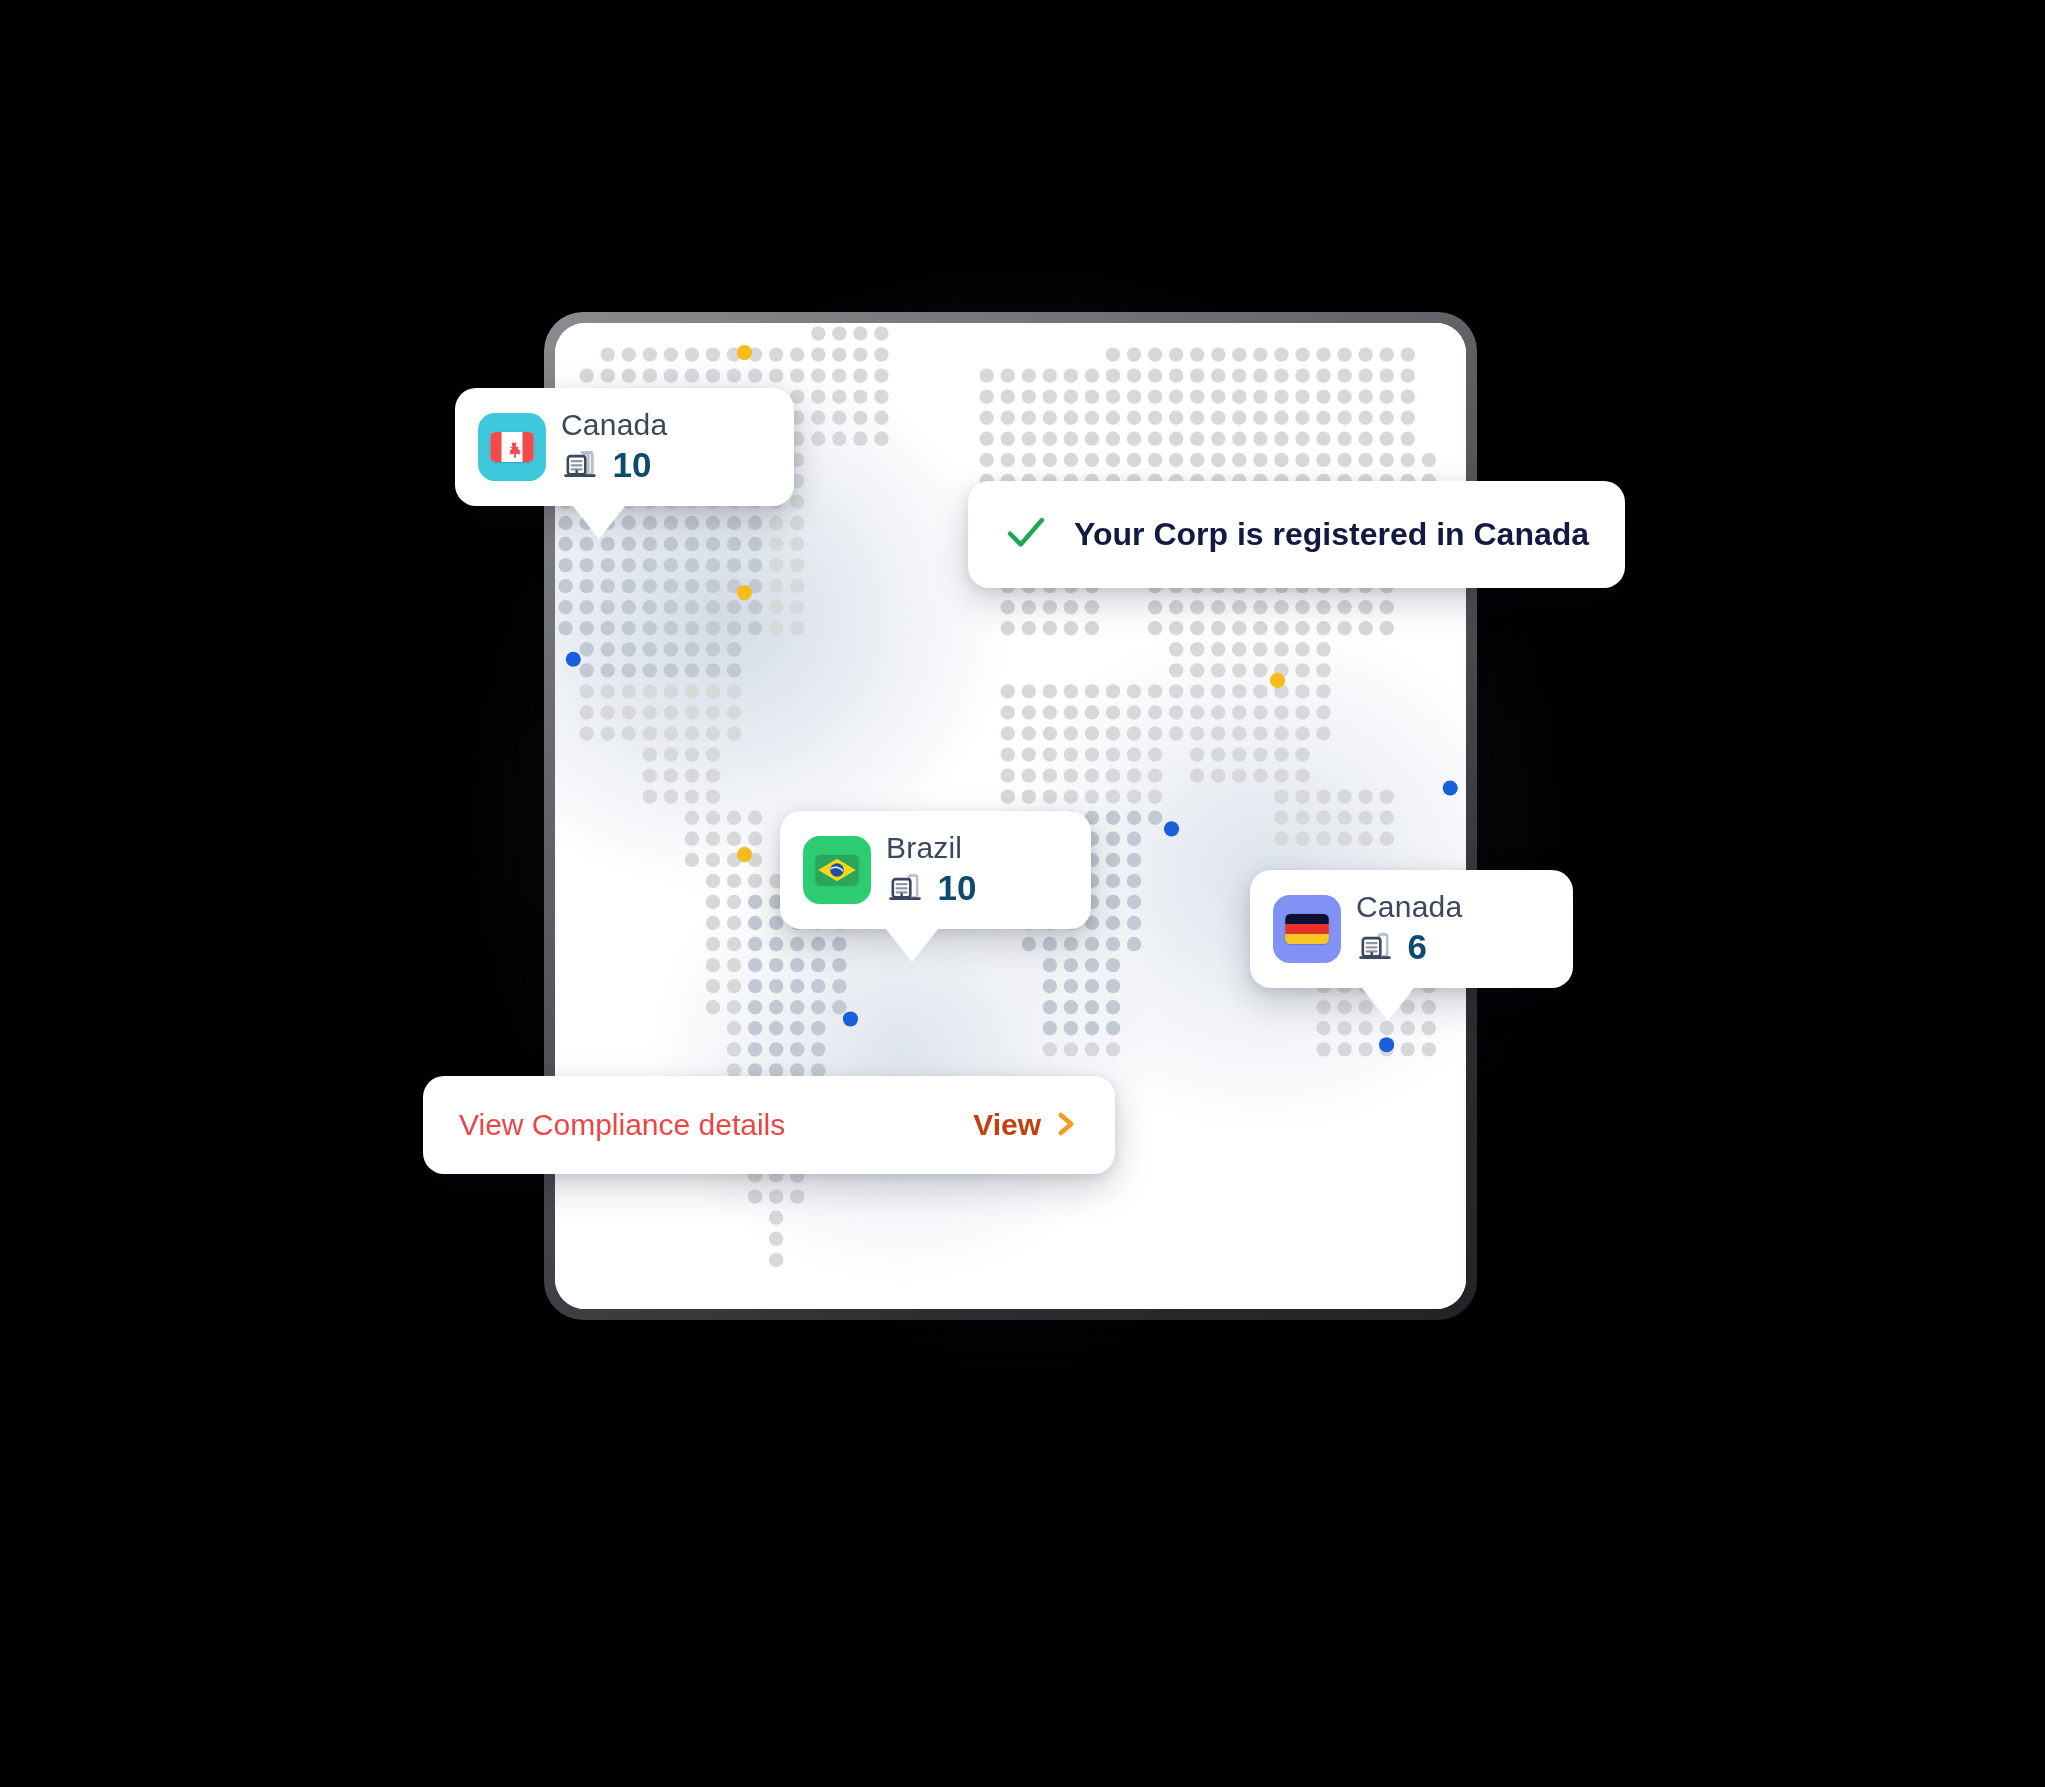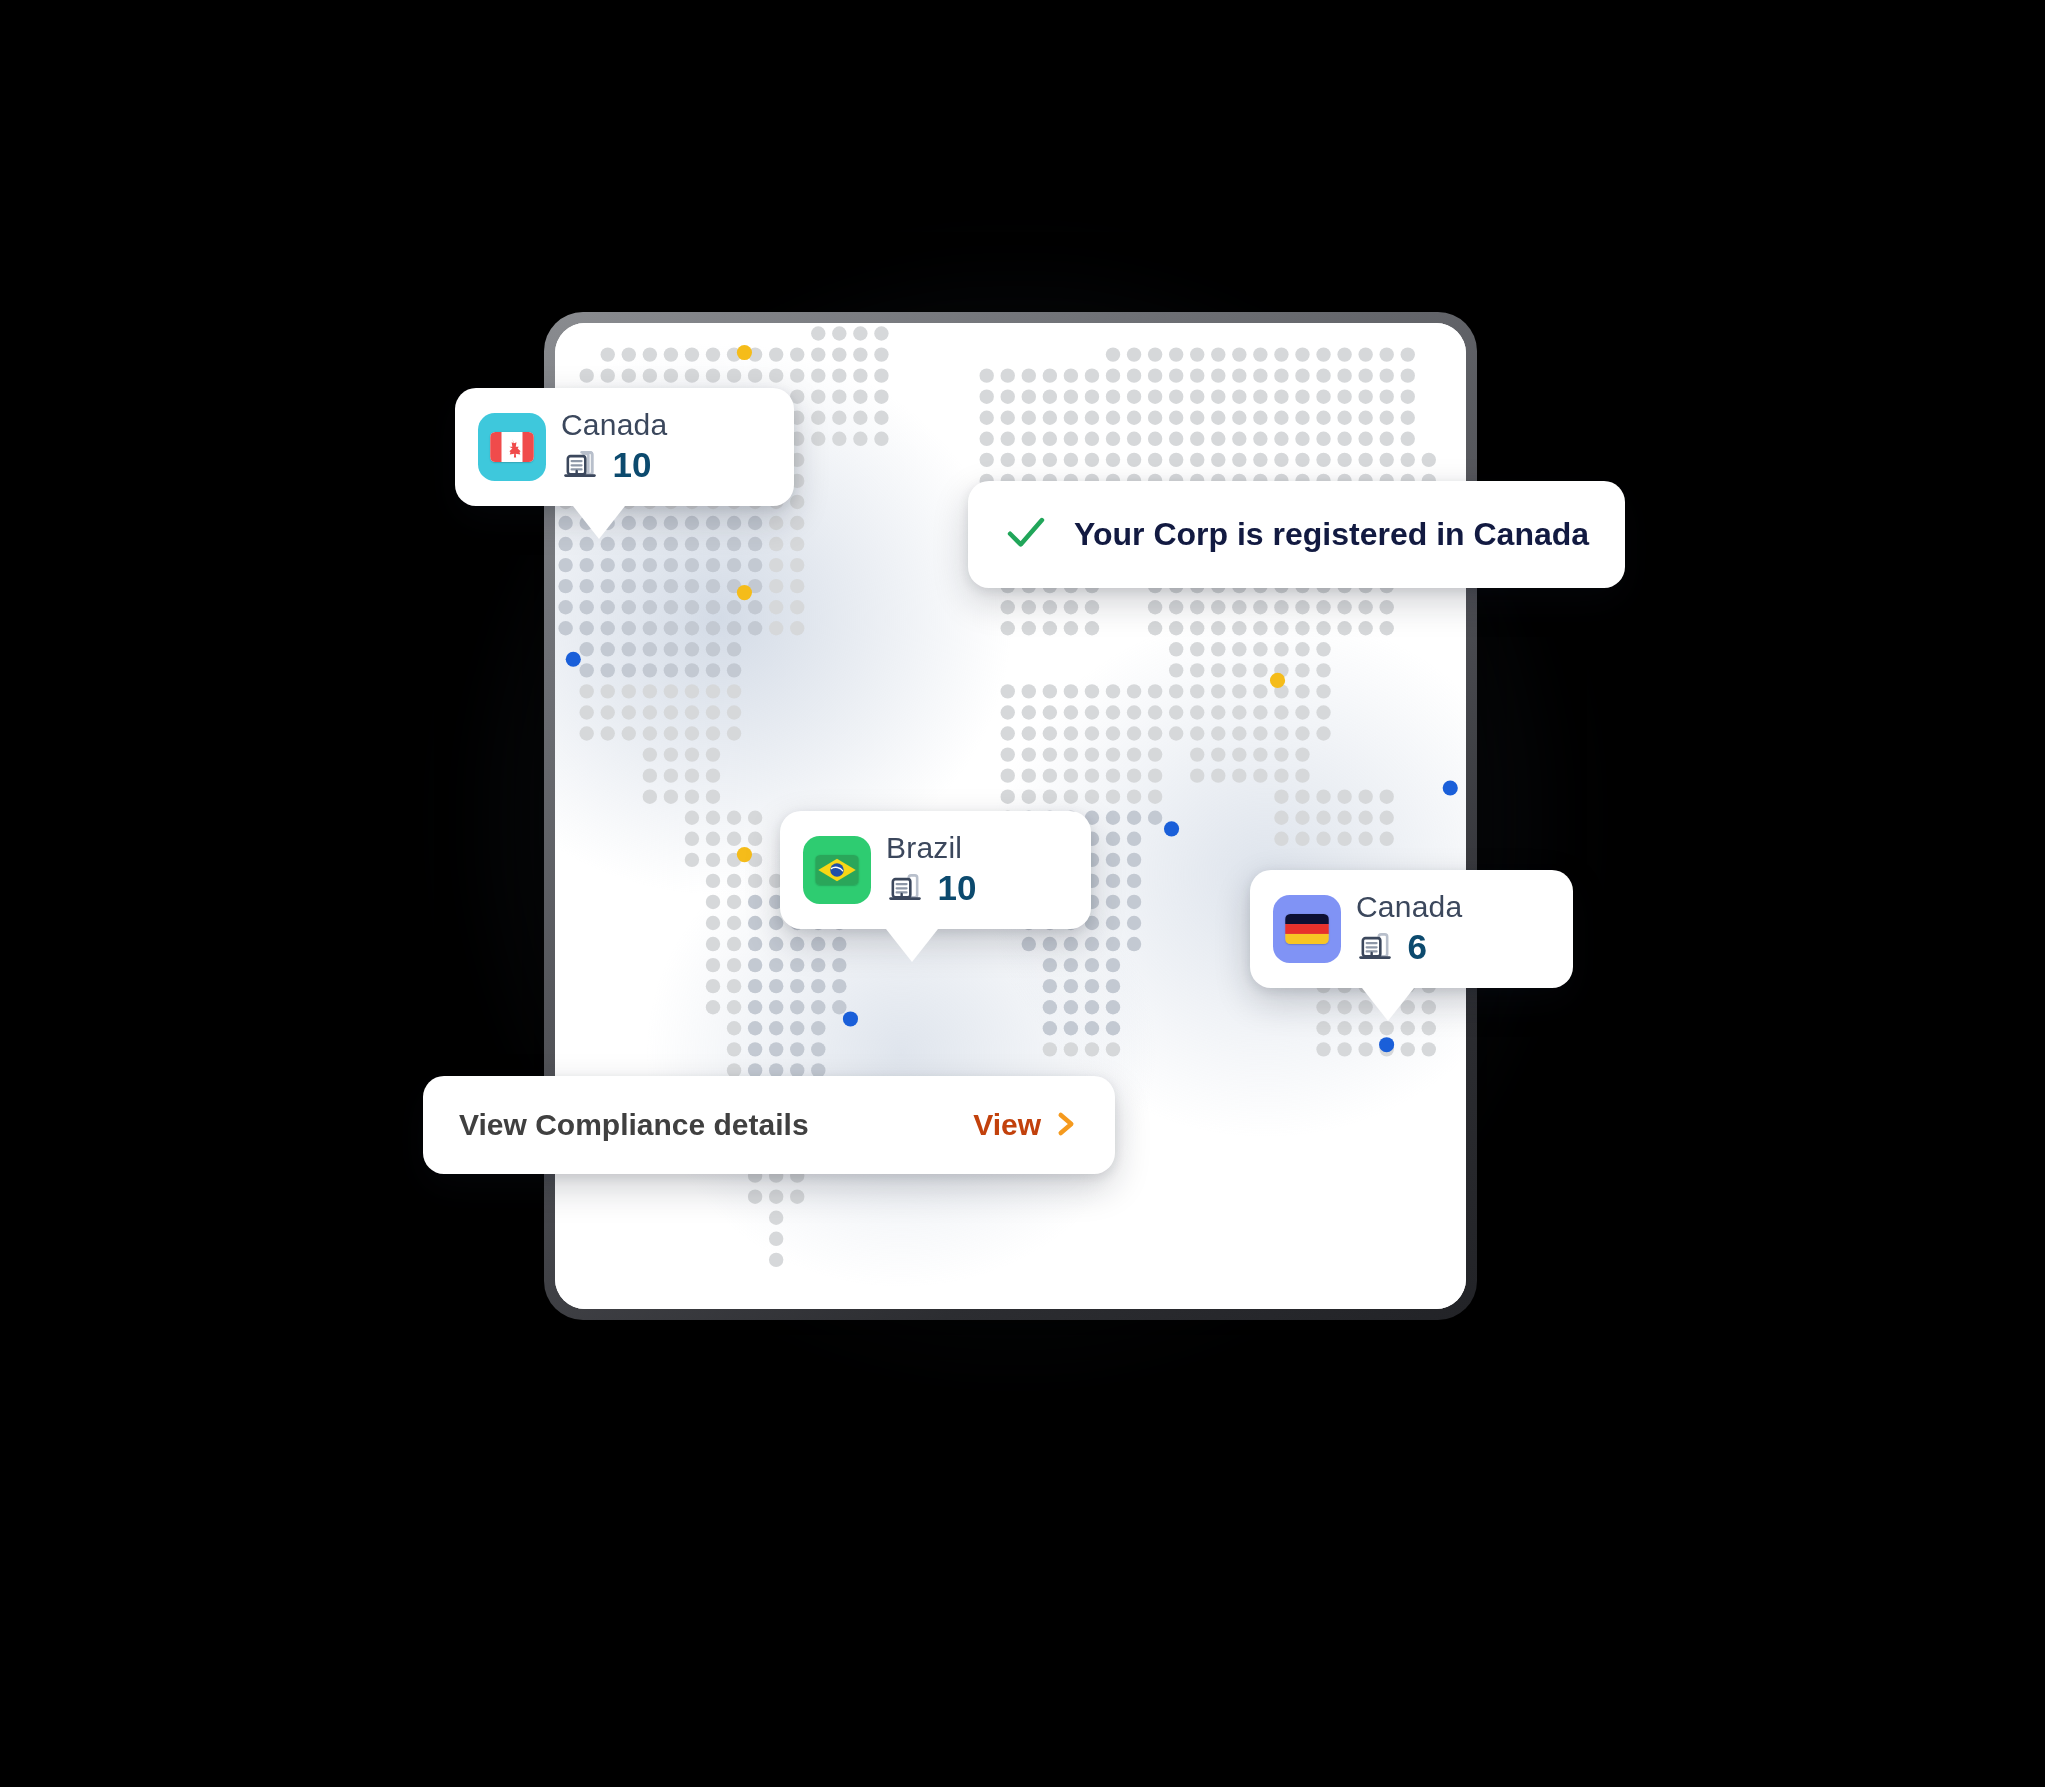--- a/index.html
+++ b/index.html
@@ -54,21 +54,21 @@
   .cc-row{display:flex;align-items:center;gap:13.6px;}
   .cc-count{font-size:35px;font-weight:700;color:#0c4a6e;line-height:1;}
 
   
   .banner{display:flex;align-items:center;gap:26px;padding:30px 36px;}
   .banner-text{font-size:32px;font-weight:700;color:#121a41;white-space:nowrap;}
 
   
   .compliance{display:flex;align-items:center;justify-content:space-between;
         padding:32px 36px;gap:68px;}
-  .comp-label{font-size:30px;font-weight:700;color:#404040;white-space:nowrap;}
+  .comp-label{font-size:30px;font-weight:400;color:#ef4444;white-space:nowrap;}
   .comp-action{display:flex;align-items:center;gap:12px;}
   .comp-view{font-size:30px;font-weight:700;color:#c2410c;}
 
   
   #card-canada{left:455px;top:388px;width:286px;}
   #card-canada .tail{left:118px;bottom:-33px;}
   #card-brazil{left:780px;top:811px;width:258px;}
   #card-brazil .tail{left:106px;bottom:-33px;}
   #card-angola{left:1250px;top:870px;width:270px;}
   #card-angola .tail{left:112px;bottom:-33px;}

